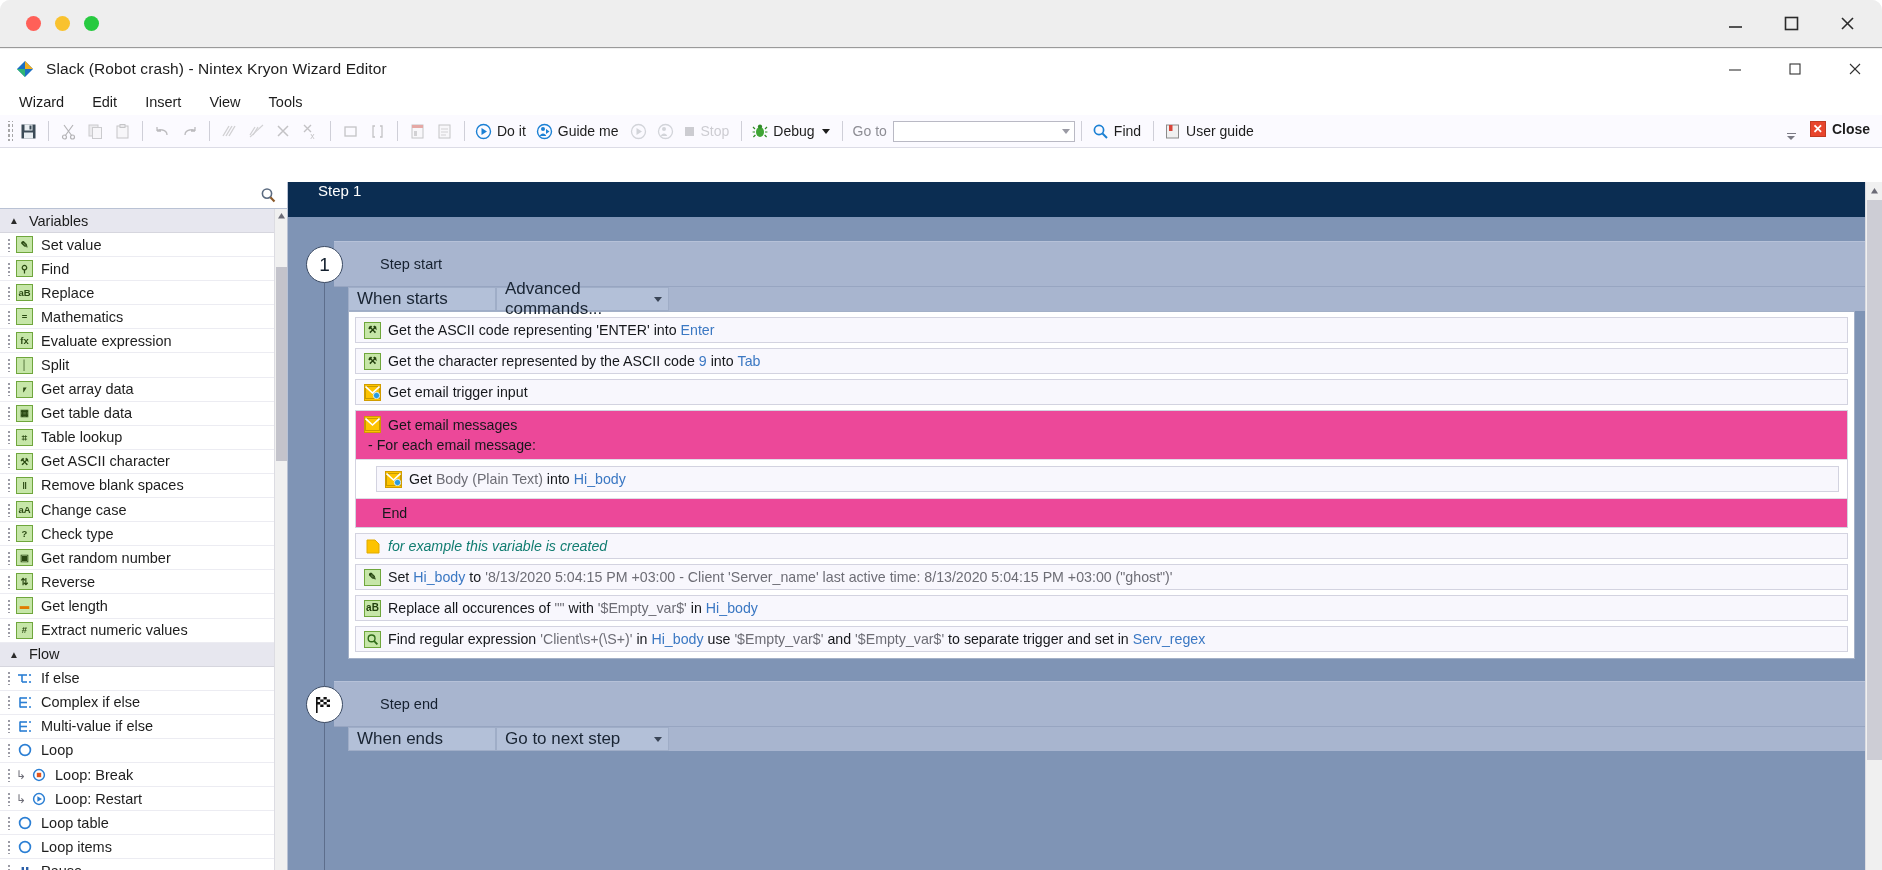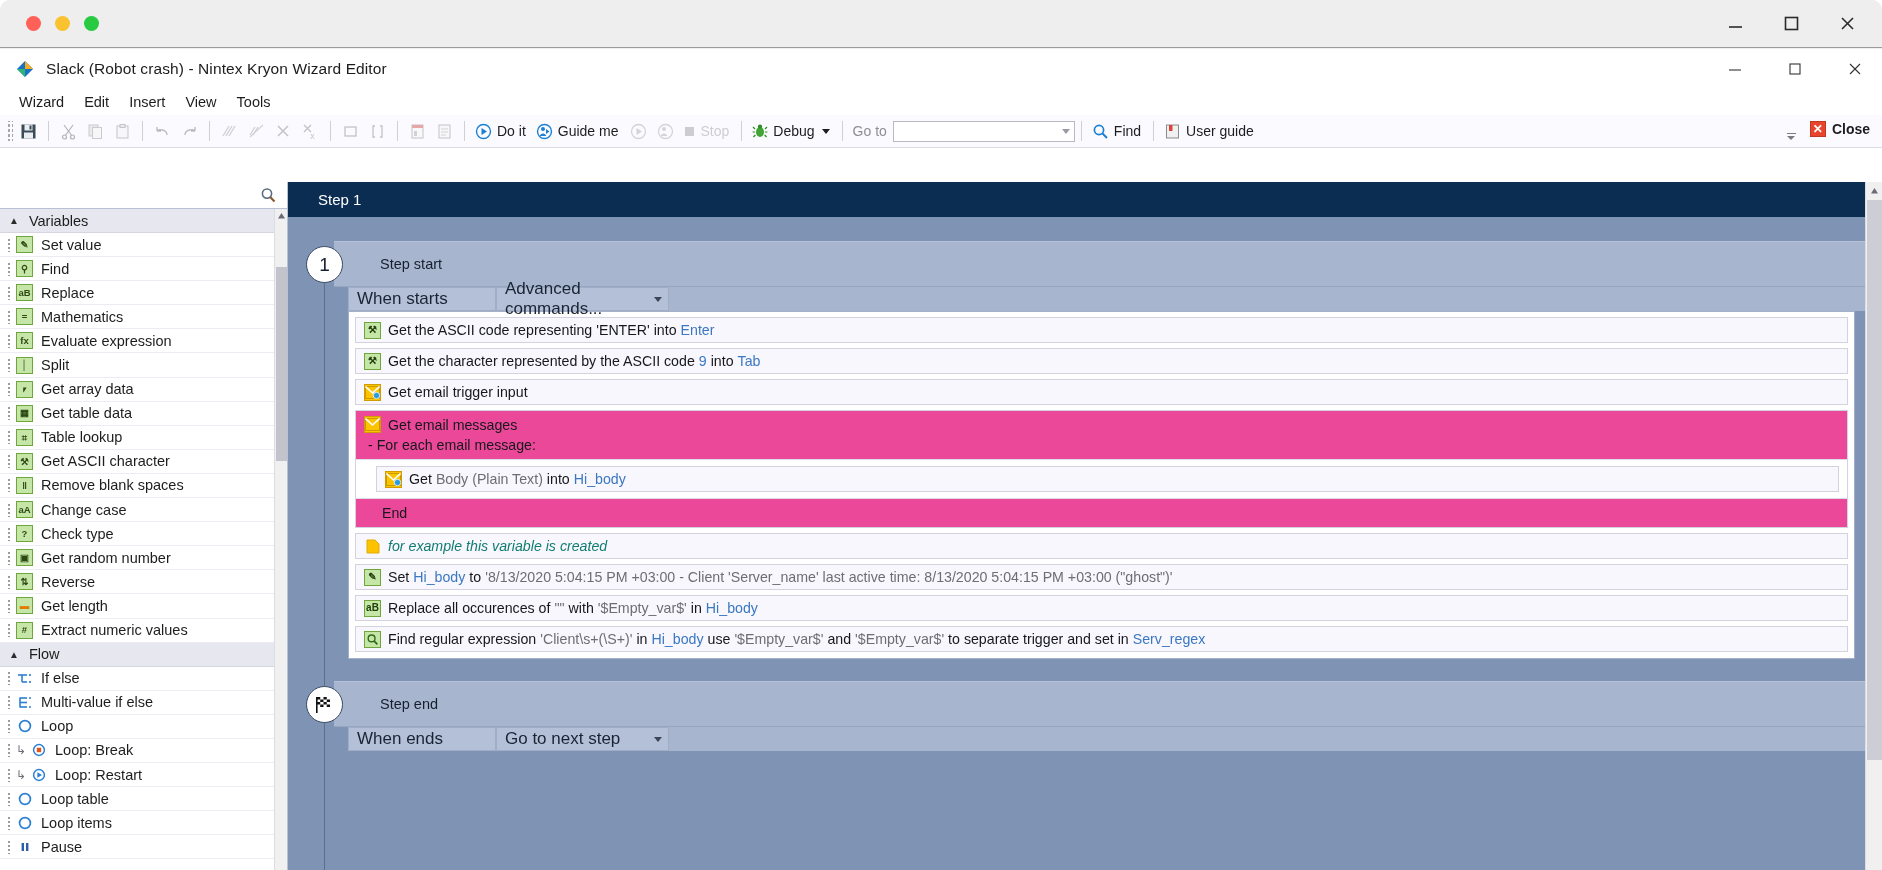--- a/index.html
+++ b/index.html
@@ -68,21 +68,21 @@
     color: #333;
   }
   .app-winbtns .awb { width: 22px; height: 24px; display:flex; align-items:center; justify-content:center; }
 
   
   .menubar {
     height: 26px;
     background: #ffffff;
     display: flex; align-items: center;
     padding-left: 9px;
-    font-size: 14.5px; color: #1d1d1d;
+    font-size: 14.5px; color: #1d1d1d; gap: 8px;
   }
   .menubar .mi { padding: 2px 10px; cursor: default; }
 
   
   .toolbar {
     height: 33px;
     background: #fbfaff;
     border-bottom: 1px solid #dcdce6;
     display: flex; align-items: center;
     padding: 0 6px;
@@ -203,21 +203,21 @@
     position: absolute; right: 0; top: 0; bottom: 0; width: 17px;
     background: #f0f0f0; border-left: 1px solid #dcdce2;
     display: flex; flex-direction: column; justify-content: space-between;
     align-items: center;
   }
   .cs-arrow { height: 17px; width: 17px; display:flex; align-items:center; justify-content:center; }
   .cs-thumb { position:absolute; top: 18px; left:1px; width: 15px; height: 560px; background:#cdcdd5; }
 
   .step-header {
     height: 35px; background: #0b2d52;
-    display: flex; align-items: center;
+    display: flex; 
     padding-left: 30px;
     color: #ffffff; font-size: 15px;
   }
   .canvas-inner {
     position: absolute; left: 0; right: 17px; top: 35px; bottom: 0;
     background: #7f94b5;
     overflow: hidden;
   }
   .band-top { height: 24px; background: #7f94b5; }
 
@@ -679,20 +679,34 @@
             <span class="sb-ico">
               <svg width="15" height="13" viewBox="0 0 15 13">
                   <line x1="1" y1="3" x2="10" y2="3" stroke="#2b7fd4" stroke-width="1.6"></line>
                   <line x1="5" y1="3" x2="5" y2="10" stroke="#2b7fd4" stroke-width="1.6"></line>
                   <line x1="5" y1="10" x2="10" y2="10" stroke="#2b7fd4" stroke-width="1.6"></line>
                   <circle cx="13" cy="3" r="1.1" fill="#2b7fd4"></circle>
                   <circle cx="13" cy="10" r="1.1" fill="#2b7fd4"></circle>
                 </svg>
             </span>
             <span>If else</span>
+          </div>
+          <div class="sb-item">
+            <span class="sb-dots"></span>
+            <span class="sb-ico">
+              <svg width="15" height="13" viewBox="0 0 15 13">
+                  <line x1="3" y1="1.5" x2="3" y2="11.5" stroke="#2b7fd4" stroke-width="1.6"></line>
+                  <line x1="3" y1="2" x2="10" y2="2" stroke="#2b7fd4" stroke-width="1.6"></line>
+                  <line x1="3" y1="6.5" x2="10" y2="6.5" stroke="#2b7fd4" stroke-width="1.6"></line>
+                  <line x1="3" y1="11" x2="10" y2="11" stroke="#2b7fd4" stroke-width="1.6"></line>
+                  <circle cx="13" cy="2" r="1" fill="#2b7fd4"></circle>
+                  <circle cx="13" cy="11" r="1" fill="#2b7fd4"></circle>
+                </svg>
+            </span>
+            <span>Complex if else</span>
           </div>
           <div class="sb-item">
             <span class="sb-dots"></span>
             <span class="sb-ico">
               <svg width="15" height="13" viewBox="0 0 15 13">
                   <line x1="3" y1="1.5" x2="3" y2="11.5" stroke="#2b7fd4" stroke-width="1.6"></line>
                   <line x1="3" y1="2" x2="10" y2="2" stroke="#2b7fd4" stroke-width="1.6"></line>
                   <line x1="3" y1="6.5" x2="10" y2="6.5" stroke="#2b7fd4" stroke-width="1.6"></line>
                   <line x1="3" y1="11" x2="10" y2="11" stroke="#2b7fd4" stroke-width="1.6"></line>
                   <circle cx="13" cy="2" r="1" fill="#2b7fd4"></circle>

